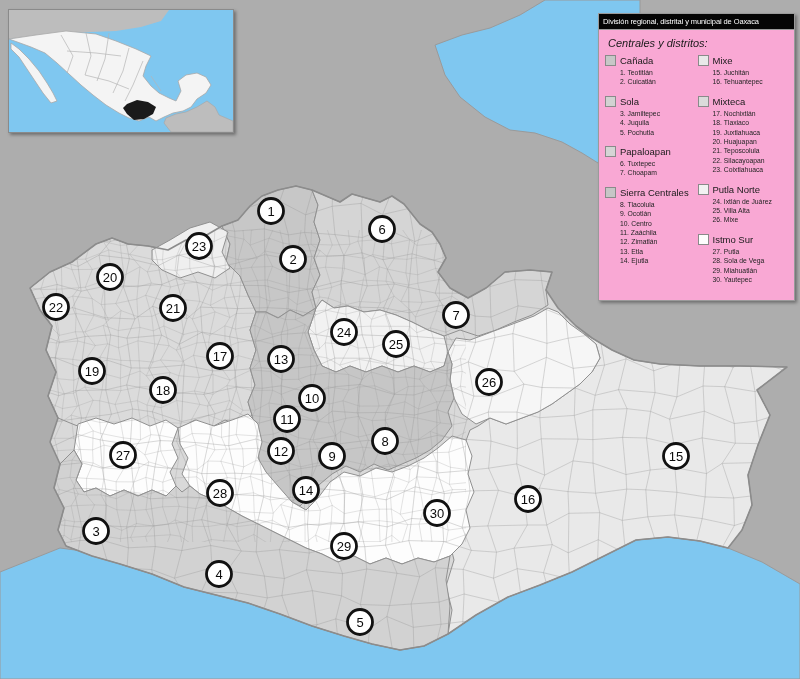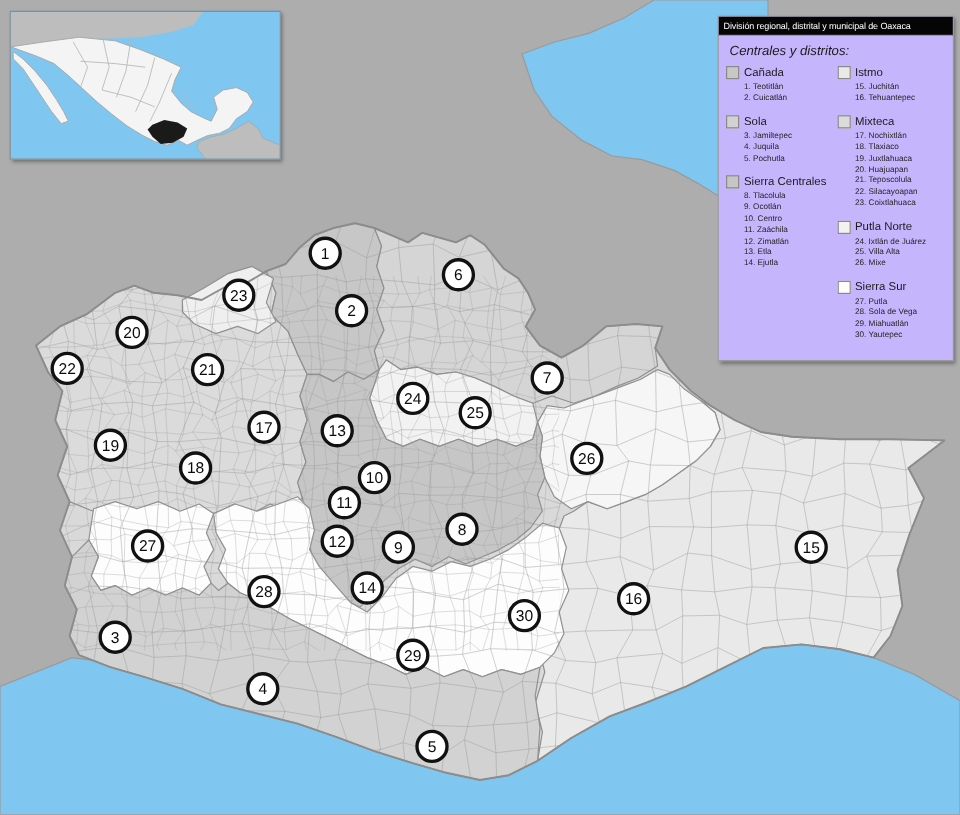--- a/index.html
+++ b/index.html
@@ -5,21 +5,21 @@
   html,body{margin:0;padding:0;background:#888;}
   #stage{position:relative;width:800px;height:679px;overflow:hidden;
          font-family:"Liberation Sans",sans-serif;background:#ADADAD;}
   #map-svg{position:absolute;left:0;top:0;}
   
   #inset{position:absolute;left:8px;top:9px;width:224px;height:122px;
          border:1px solid #8a8a8a;box-shadow:2px 2px 3px rgba(0,0,0,.35);
          background:#7FC7F0;}
   
   #legend{position:absolute;left:598px;top:13px;width:195px;
-          background:#c4b5fd;border:1px solid #9a9a9a;
+          background:#f9a8d4;border:1px solid #9a9a9a;
           box-shadow:2px 2px 3px rgba(0,0,0,.35);padding-bottom:6px;}
   #legend-title{background:#050505;color:#fff;font-size:7.5px;
                 padding:3px 3px 3px 4px;white-space:nowrap;letter-spacing:-.1px;
                 border-bottom:1px solid #9a9a9a;}
   #legend-heading{font-style:italic;font-size:11px;color:#1a1a1a;
                   margin:7px 0 6px 9px;}
   #legend-columns{display:flex;padding:0 4px 0 6px;}
   .legend-col{width:50%;}
   .legend-section{margin-bottom:9px;}
   .legend-section-head{display:flex;align-items:flex-end;font-size:9.5px;color:#1a1a1a;}
@@ -241,39 +241,49 @@
               <span>Sola</span>
             </div>
             <div class="legend-items">
               <div class="legend-item">3. Jamiltepec</div>
               <div class="legend-item">4. Juquila</div>
               <div class="legend-item">5. Pochutla</div>
             </div>
           </div>
           <div class="legend-section">
             <div class="legend-section-head">
+              <span class="legend-swatch" style="background: rgb(213, 213, 213);"></span>
+              <span>Papaloapan</span>
+            </div>
+            <div class="legend-items">
+              <div class="legend-item">6. Tuxtepec</div>
+              <div class="legend-item">7. Choapam</div>
+            </div>
+          </div>
+          <div class="legend-section">
+            <div class="legend-section-head">
               <span class="legend-swatch" style="background: rgb(198, 198, 198);"></span>
               <span>Sierra Centrales</span>
             </div>
             <div class="legend-items">
               <div class="legend-item">8. Tlacolula</div>
               <div class="legend-item">9. Ocotlán</div>
               <div class="legend-item">10. Centro</div>
               <div class="legend-item">11. Zaáchila</div>
               <div class="legend-item">12. Zimatlán</div>
               <div class="legend-item">13. Etla</div>
               <div class="legend-item">14. Ejutla</div>
             </div>
           </div>
         </div>
         <div class="legend-col">
           <div class="legend-section">
             <div class="legend-section-head">
               <span class="legend-swatch" style="background: rgb(233, 233, 233);"></span>
-              <span>Istmo</span>
+              <span>Mixe</span>
             </div>
             <div class="legend-items">
               <div class="legend-item">15. Juchitán</div>
               <div class="legend-item">16. Tehuantepec</div>
             </div>
           </div>
           <div class="legend-section">
             <div class="legend-section-head">
               <span class="legend-swatch" style="background: rgb(219, 219, 219);"></span>
               <span>Mixteca</span>
@@ -295,21 +305,21 @@
             </div>
             <div class="legend-items">
               <div class="legend-item">24. Ixtlán de Juárez</div>
               <div class="legend-item">25. Villa Alta</div>
               <div class="legend-item">26. Mixe</div>
             </div>
           </div>
           <div class="legend-section">
             <div class="legend-section-head">
               <span class="legend-swatch" style="background: rgb(253, 253, 253);"></span>
-              <span>Sierra Sur</span>
+              <span>Istmo Sur</span>
             </div>
             <div class="legend-items">
               <div class="legend-item">27. Putla</div>
               <div class="legend-item">28. Sola de Vega</div>
               <div class="legend-item">29. Miahuatlán</div>
               <div class="legend-item">30. Yautepec</div>
             </div>
           </div>
         </div>
       </div>

